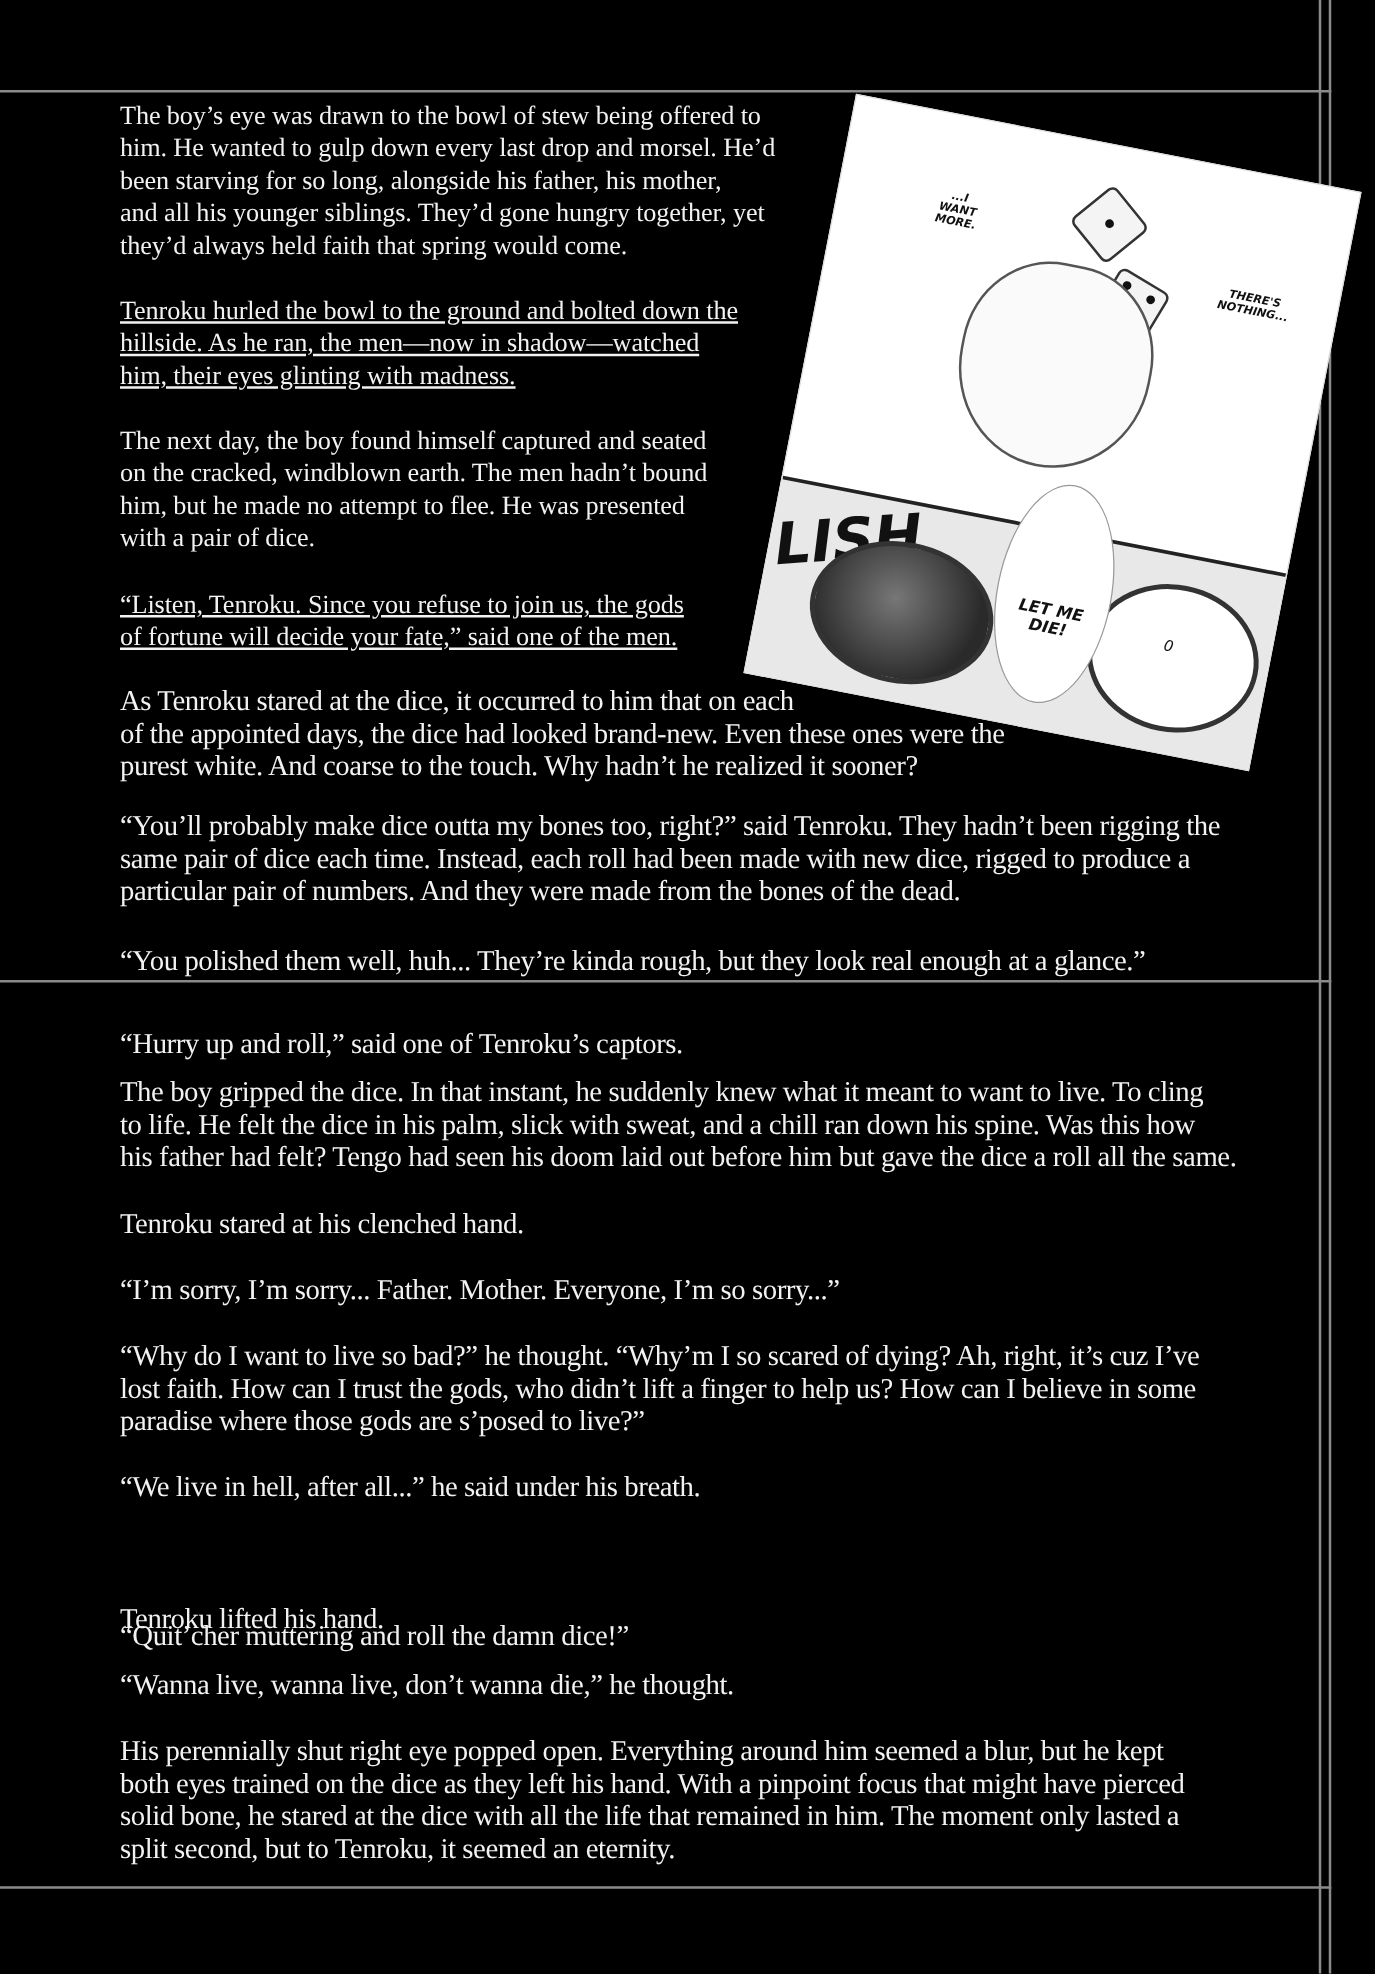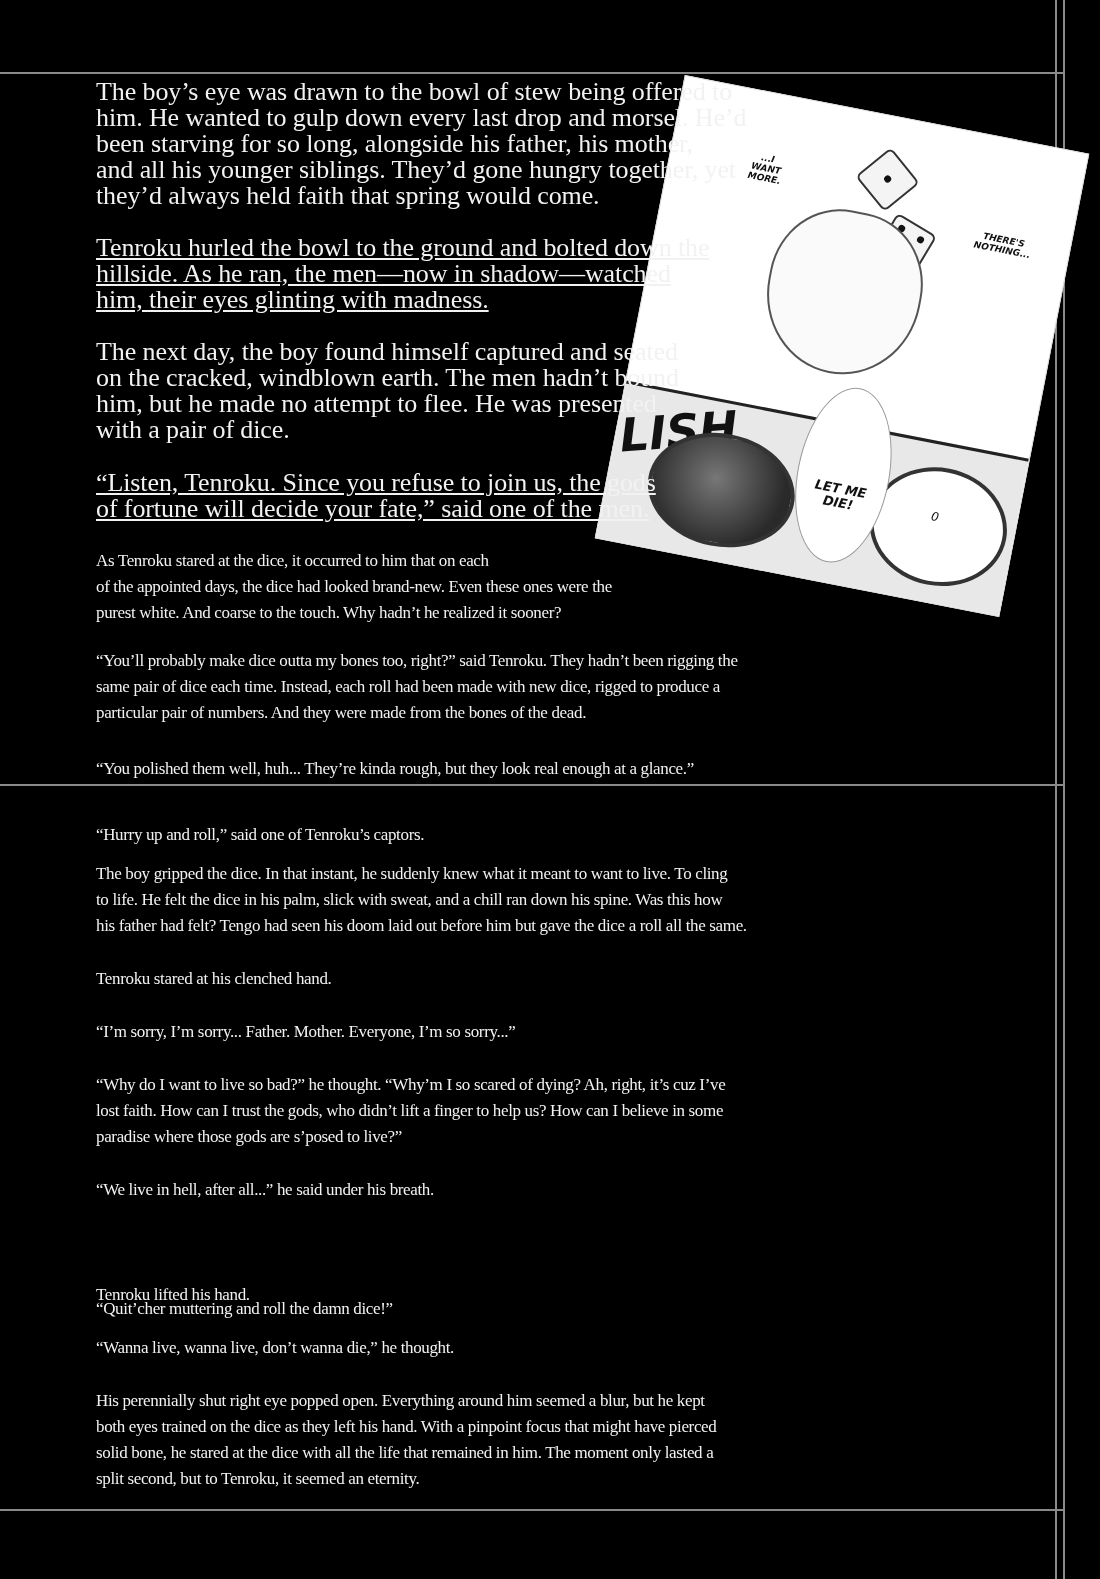--- a/index.html
+++ b/index.html
@@ -1,21 +1,21 @@
 <!DOCTYPE html>
 <html><head>
 <meta charset="utf-8">
 <style>
   html,body{margin:0;padding:0;background:#000;}
   body{width:1100px;height:1579px;position:relative;overflow:hidden;color:#f2f2f2;
        font-family:"Liberation Serif","DejaVu Serif",serif;}
   .hrule{position:absolute;left:0;width:1065px;height:2px;background:#8a8a8a;}
   .vrule{position:absolute;top:0;width:2px;height:1579px;background:#8a8a8a;}
-  .para{position:absolute;left:96px;margin:0;font-size:26px;line-height:26px;white-space:pre-line;letter-spacing:-0.1px;}
-  .narrow{font-size:17px;letter-spacing:-0.35px;}
+  .para{position:absolute;left:96px;margin:0;font-size:21px;line-height:26px;white-space:pre-line;letter-spacing:-0.1px;}
+  .narrow{font-size:23px;letter-spacing:-0.35px;}
   .panel{position:absolute;left:636px;top:110px;width:410px;height:470px;background:#fff;
          transform:rotate(11deg);transform-origin:center;overflow:hidden;border:1px solid #ddd;}
   .panel .top{position:absolute;left:0;top:0;width:100%;height:64%;background:#fff;}
   .panel .bottom{position:absolute;left:0;top:66%;width:100%;height:34%;background:#e8e8e8;border-top:3px solid #222;}
   .sfx{position:absolute;font-family:"DejaVu Sans",sans-serif;font-weight:bold;font-style:italic;color:#111;text-align:center;}
   .die{position:absolute;width:42px;height:42px;background:#f4f4f4;border:2px solid #333;border-radius:6px;}
   .pip{position:absolute;width:7px;height:7px;border-radius:50%;background:#111;}
   .face{position:absolute;left:120px;top:100px;width:150px;height:160px;border:2px solid #555;border-radius:45% 45% 50% 50%;background:#fafafa;}
   .eye-l{position:absolute;left:40px;top:30px;width:140px;height:105px;border-radius:50%;background:radial-gradient(circle at 45% 40%,#777 0%,#2a2a2a 70%);border:4px solid #333;}
   .eye-r{position:absolute;left:265px;top:22px;width:130px;height:110px;border-radius:50%;background:#fff;border:4px solid #333;}

